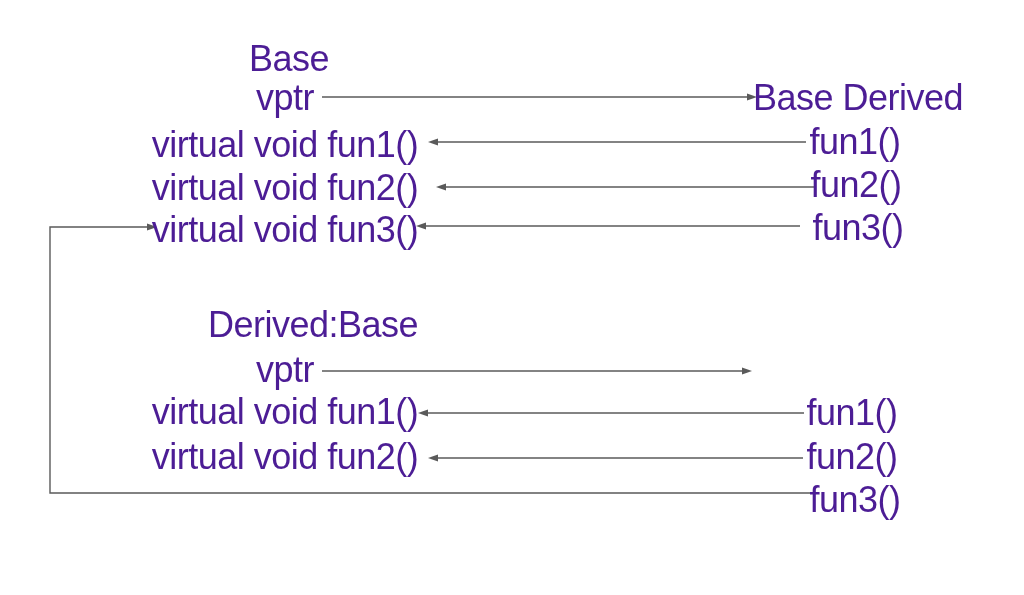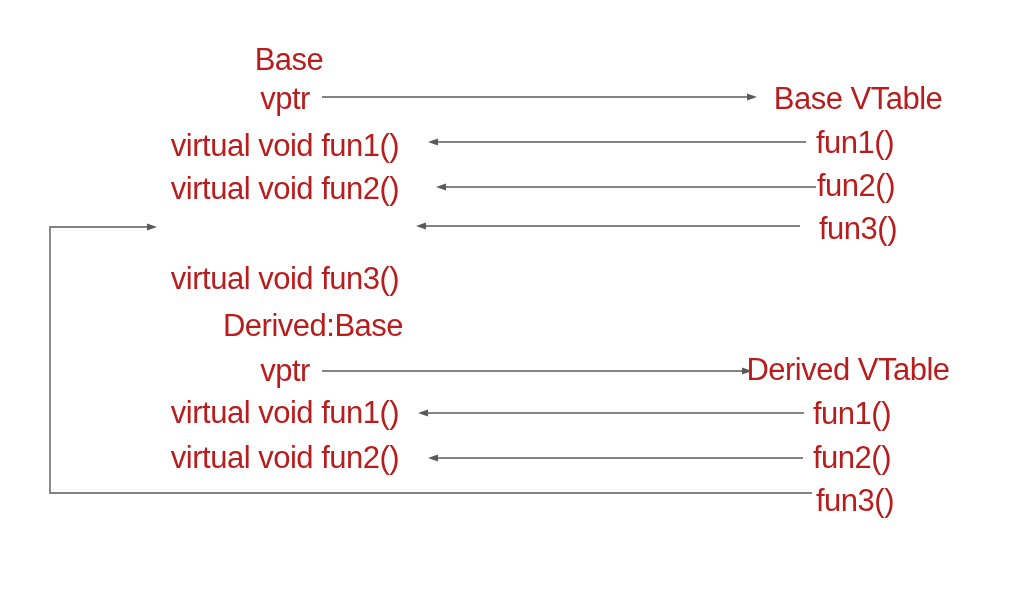--- a/index.html
+++ b/index.html
@@ -17,23 +17,23 @@
   }
   #connectors {
     position: absolute;
     left: 0; top: 0;
     width: 1024px; height: 595px;
   }
   .lbl {
     position: absolute;
     transform: translate(-50%, -50%);
     white-space: nowrap;
-    font-size: 31px;
+    font-size: 36px;
     font-weight: 400;
-    color: #b91c1c;
+    color: #4c1d95;
     line-height: 1;
     letter-spacing: -0.5px;
   }
   .conn {
     stroke: #5a5a5a;
     stroke-width: 1.4;
     fill: none;
   }
   .head {
     fill: #5a5a5a;
@@ -69,30 +69,29 @@
     <polygon class="head" points="418,413 428,409.4 428,416.6"></polygon>
 
     <line class="conn" x1="803" y1="458" x2="437" y2="458"></line>
     <polygon class="head" points="428,458 438,454.4 438,461.6"></polygon>
   </svg>
 
   <div class="lbl" style="left:289px; top:59px;">Base</div>
   <div class="lbl" style="left:285px; top:98px;">vptr</div>
   <div class="lbl" style="left:285px; top:145px;">virtual void fun1()</div>
   <div class="lbl" style="left:285px; top:188px;">virtual void fun2()</div>
-  <div class="lbl" style="left:285px; top:230px;margin-top:48px;">virtual void fun3()</div>
+  <div class="lbl" style="left:285px; top:230px;">virtual void fun3()</div>
 
-  <div class="lbl" style="left:858px; top:98px;">Base VTable</div>
+  <div class="lbl" style="left:858px; top:98px;">Base Derived</div>
   <div class="lbl" style="left:855px; top:142px;">fun1()</div>
   <div class="lbl" style="left:856px; top:185px;">fun2()</div>
   <div class="lbl" style="left:858px; top:228px;">fun3()</div>
 
   <div class="lbl" style="left:287px; top:325px;margin-left:26px;">Derived:Base</div>
   <div class="lbl" style="left:285px; top:370px;">vptr</div>
   <div class="lbl" style="left:285px; top:412px;">virtual void fun1()</div>
   <div class="lbl" style="left:285px; top:457px;">virtual void fun2()</div>
 
-  <div class="lbl" style="left:848px; top:369px;">Derived VTable</div>
   <div class="lbl" style="left:852px; top:413px;">fun1()</div>
   <div class="lbl" style="left:852px; top:457px;">fun2()</div>
   <div class="lbl" style="left:855px; top:500px;">fun3()</div>
 
 </div>
 
 </body></html>

